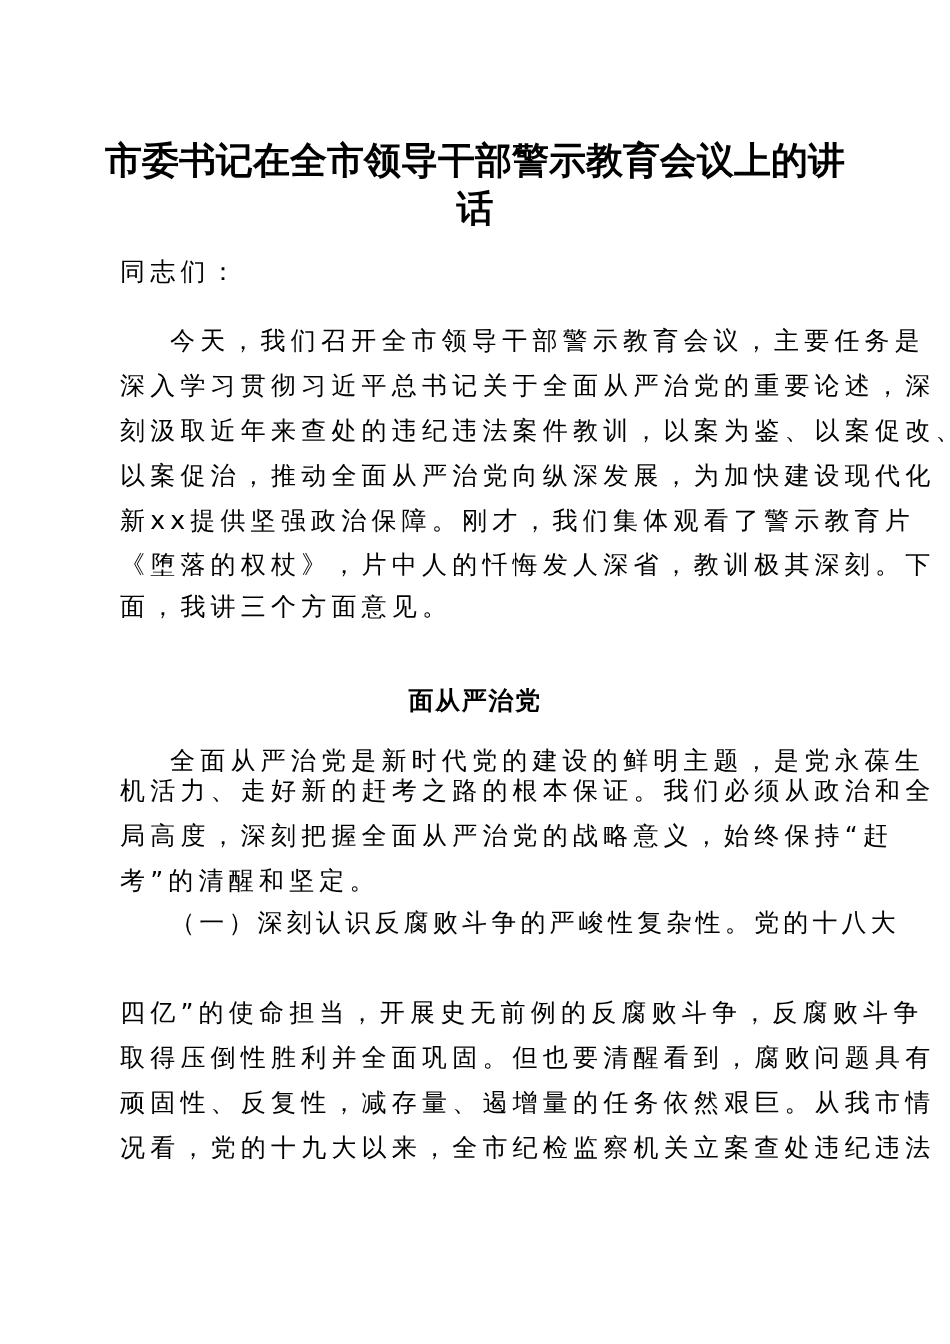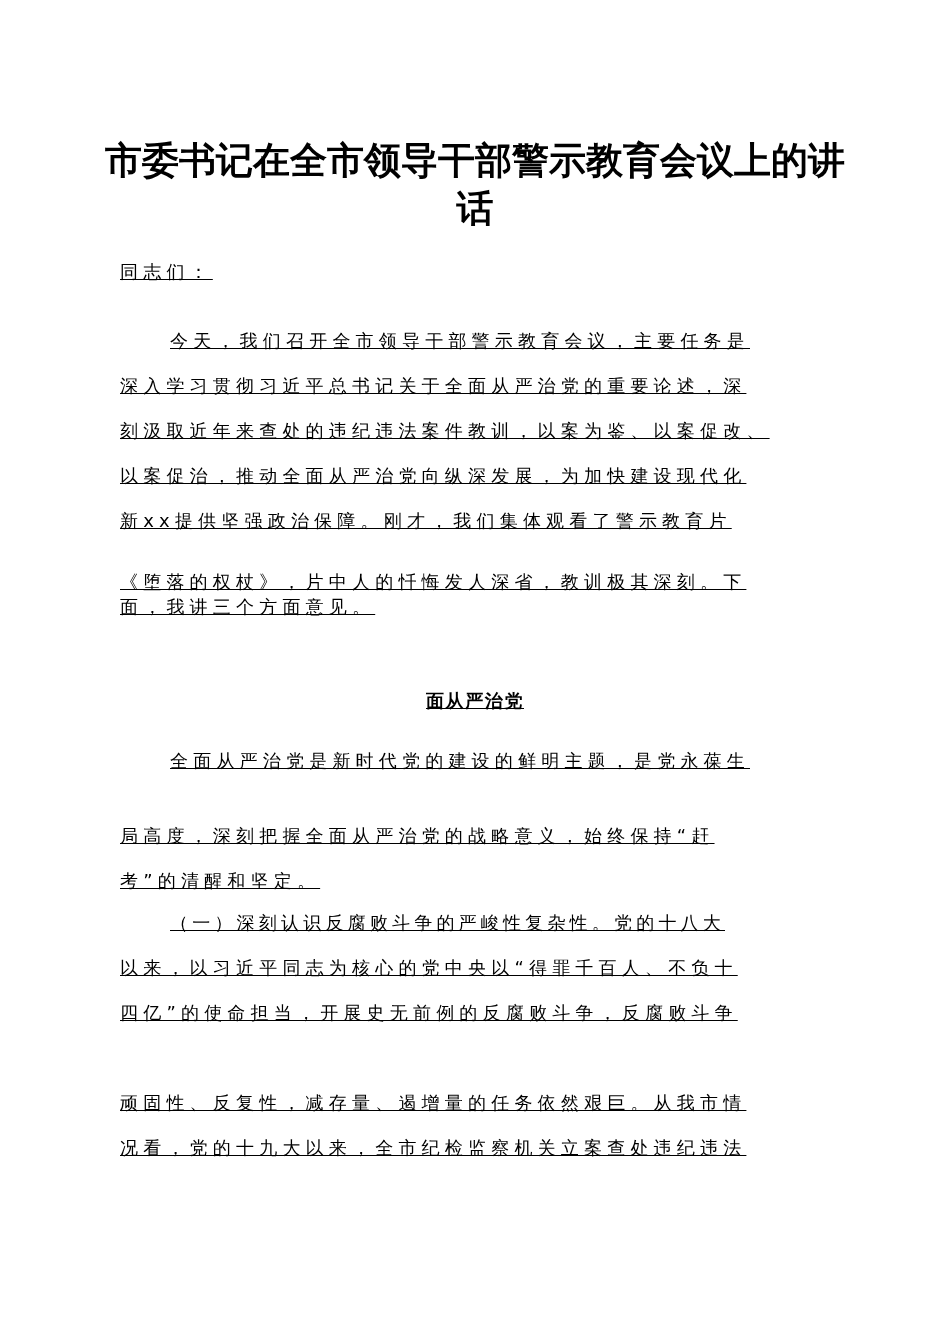--- a/index.html
+++ b/index.html
@@ -34,27 +34,26 @@
       line-height: 48px;
       letter-spacing: 0px;
       white-space: nowrap;
     }
     .title-line-1 { top: 136px; }
     .title-line-2 { top: 184px; }
     .body-line {
       position: absolute;
       left: 120px;
       width: 710px;
-      font-size: 18px;
+      font-size: 25px;
       line-height: 34px;
       white-space: nowrap;
       letter-spacing: 5.2px;
       font-family: "DejaVu Sans", "Liberation Sans", sans-serif;
       font-weight: normal;
-      text-decoration: underline;
     }
     .body-line.indent { left: 170px; width: 660px; }
     .body-line.bold {
       font-weight: bold;
       letter-spacing: 1.6px;
     }
     .body-line.sub-heading-start {
       letter-spacing: 4.2px;
     }
   </style>
@@ -66,28 +65,29 @@
   <div class="title title-line-1">市委书记在全市领导干部警示教育会议上的讲</div>
   <div class="title title-line-2">话</div>
 
   <div class="body-line" style="top:255px;">同志们：</div>
 
   <div class="body-line indent" style="top:324px;">今天，我们召开全市领导干部警示教育会议，主要任务是</div>
   <div class="body-line" style="top:369px;">深入学习贯彻习近平总书记关于全面从严治党的重要论述，深</div>
   <div class="body-line" style="top:414px;">刻汲取近年来查处的违纪违法案件教训，以案为鉴、以案促改、</div>
   <div class="body-line" style="top:459px;">以案促治，推动全面从严治党向纵深发展，为加快建设现代化</div>
   <div class="body-line" style="top:504px;">新xx提供坚强政治保障。刚才，我们集体观看了警示教育片</div>
-  <div class="body-line" style="top:565px;">《堕落的权杖》，片中人的忏悔发人深省，教训极其深刻。下</div>
+  <div class="body-line" style="top:548px;">《堕落的权杖》，片中人的忏悔发人深省，教训极其深刻。下</div>
   <div class="body-line" style="top:590px;">面，我讲三个方面意见。</div>
 
   <div class="body-line bold" style="top:684px;text-align:center;">面从严治党</div>
 
   <div class="body-line indent" style="top:744px;">全面从严治党是新时代党的建设的鲜明主题，是党永葆生</div>
+  <div class="body-line" style="top:774px;">机活力、走好新的赶考之路的根本保证。我们必须从政治和全</div>
   <div class="body-line" style="top:819px;">局高度，深刻把握全面从严治党的战略意义，始终保持“赶</div>
   <div class="body-line" style="top:864px;">考”的清醒和坚定。</div>
 
   <div class="body-line indent sub-heading-start" style="top:906px;">（一）深刻认识反腐败斗争的严峻性复杂性。党的十八大</div>
-  <div class="body-line" style="top:951px;">以来，以习近平同志为核心的党中央以“得罪千百人、不负十</div>
   <div class="body-line" style="top:996px;">四亿”的使命担当，开展史无前例的反腐败斗争，反腐败斗争</div>
+  <div class="body-line" style="top:1041px;">取得压倒性胜利并全面巩固。但也要清醒看到，腐败问题具有</div>
   <div class="body-line" style="top:1086px;">顽固性、反复性，减存量、遏增量的任务依然艰巨。从我市情</div>
   <div class="body-line" style="top:1131px;">况看，党的十九大以来，全市纪检监察机关立案查处违纪违法</div>
 
 </div>
 
 </body></html>

